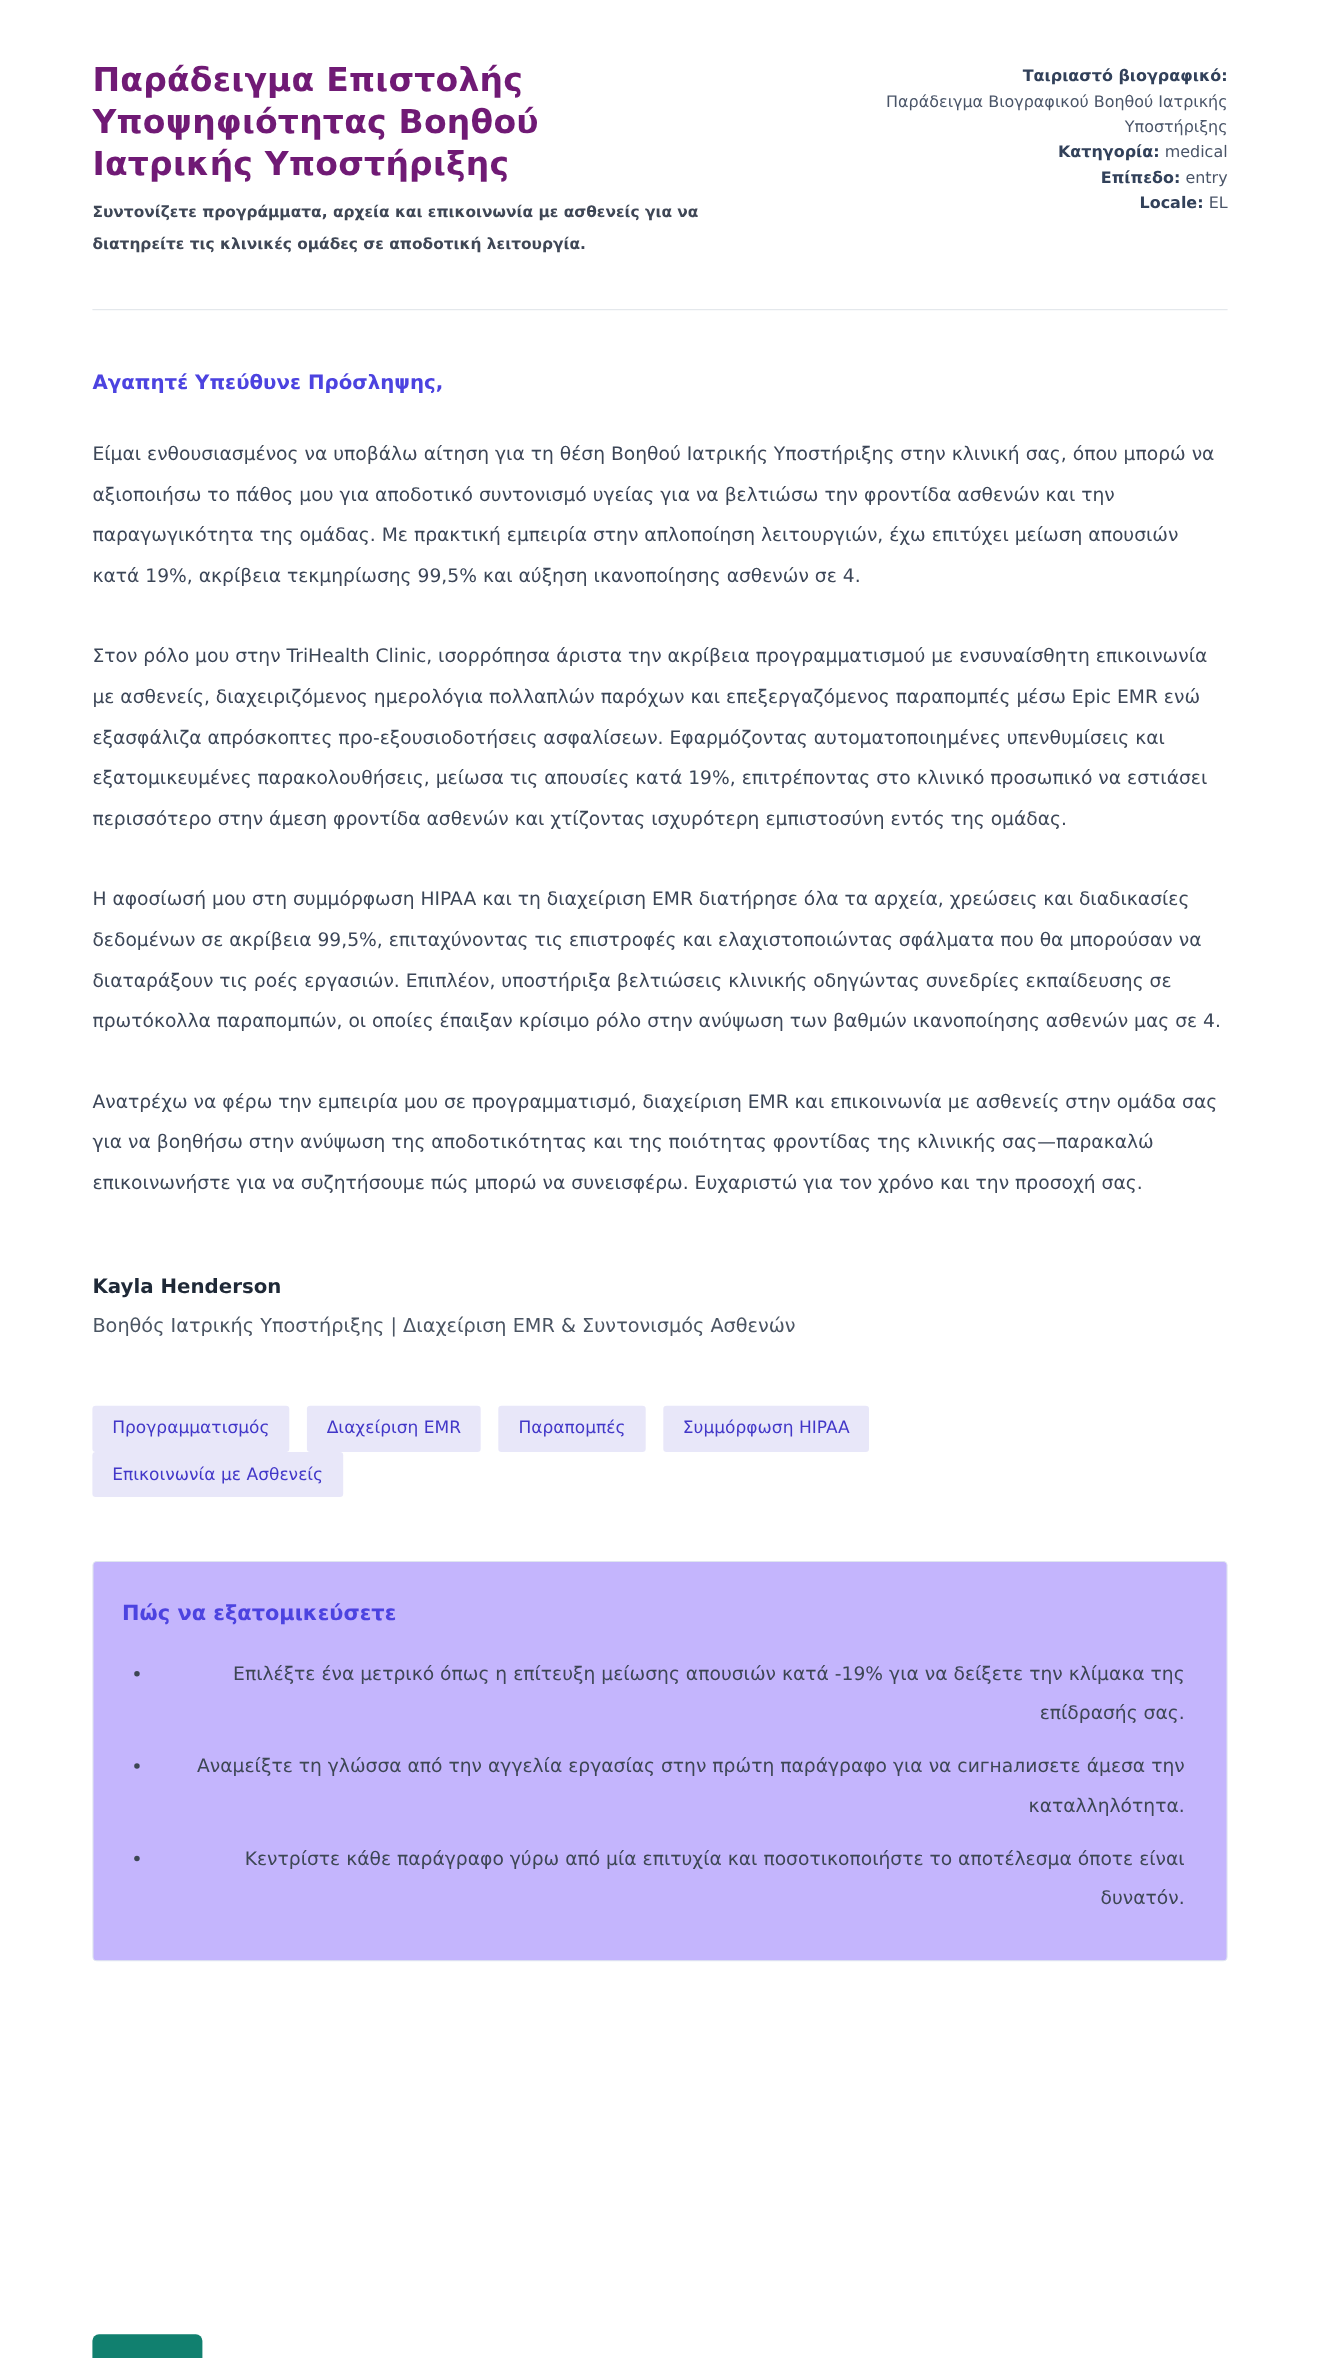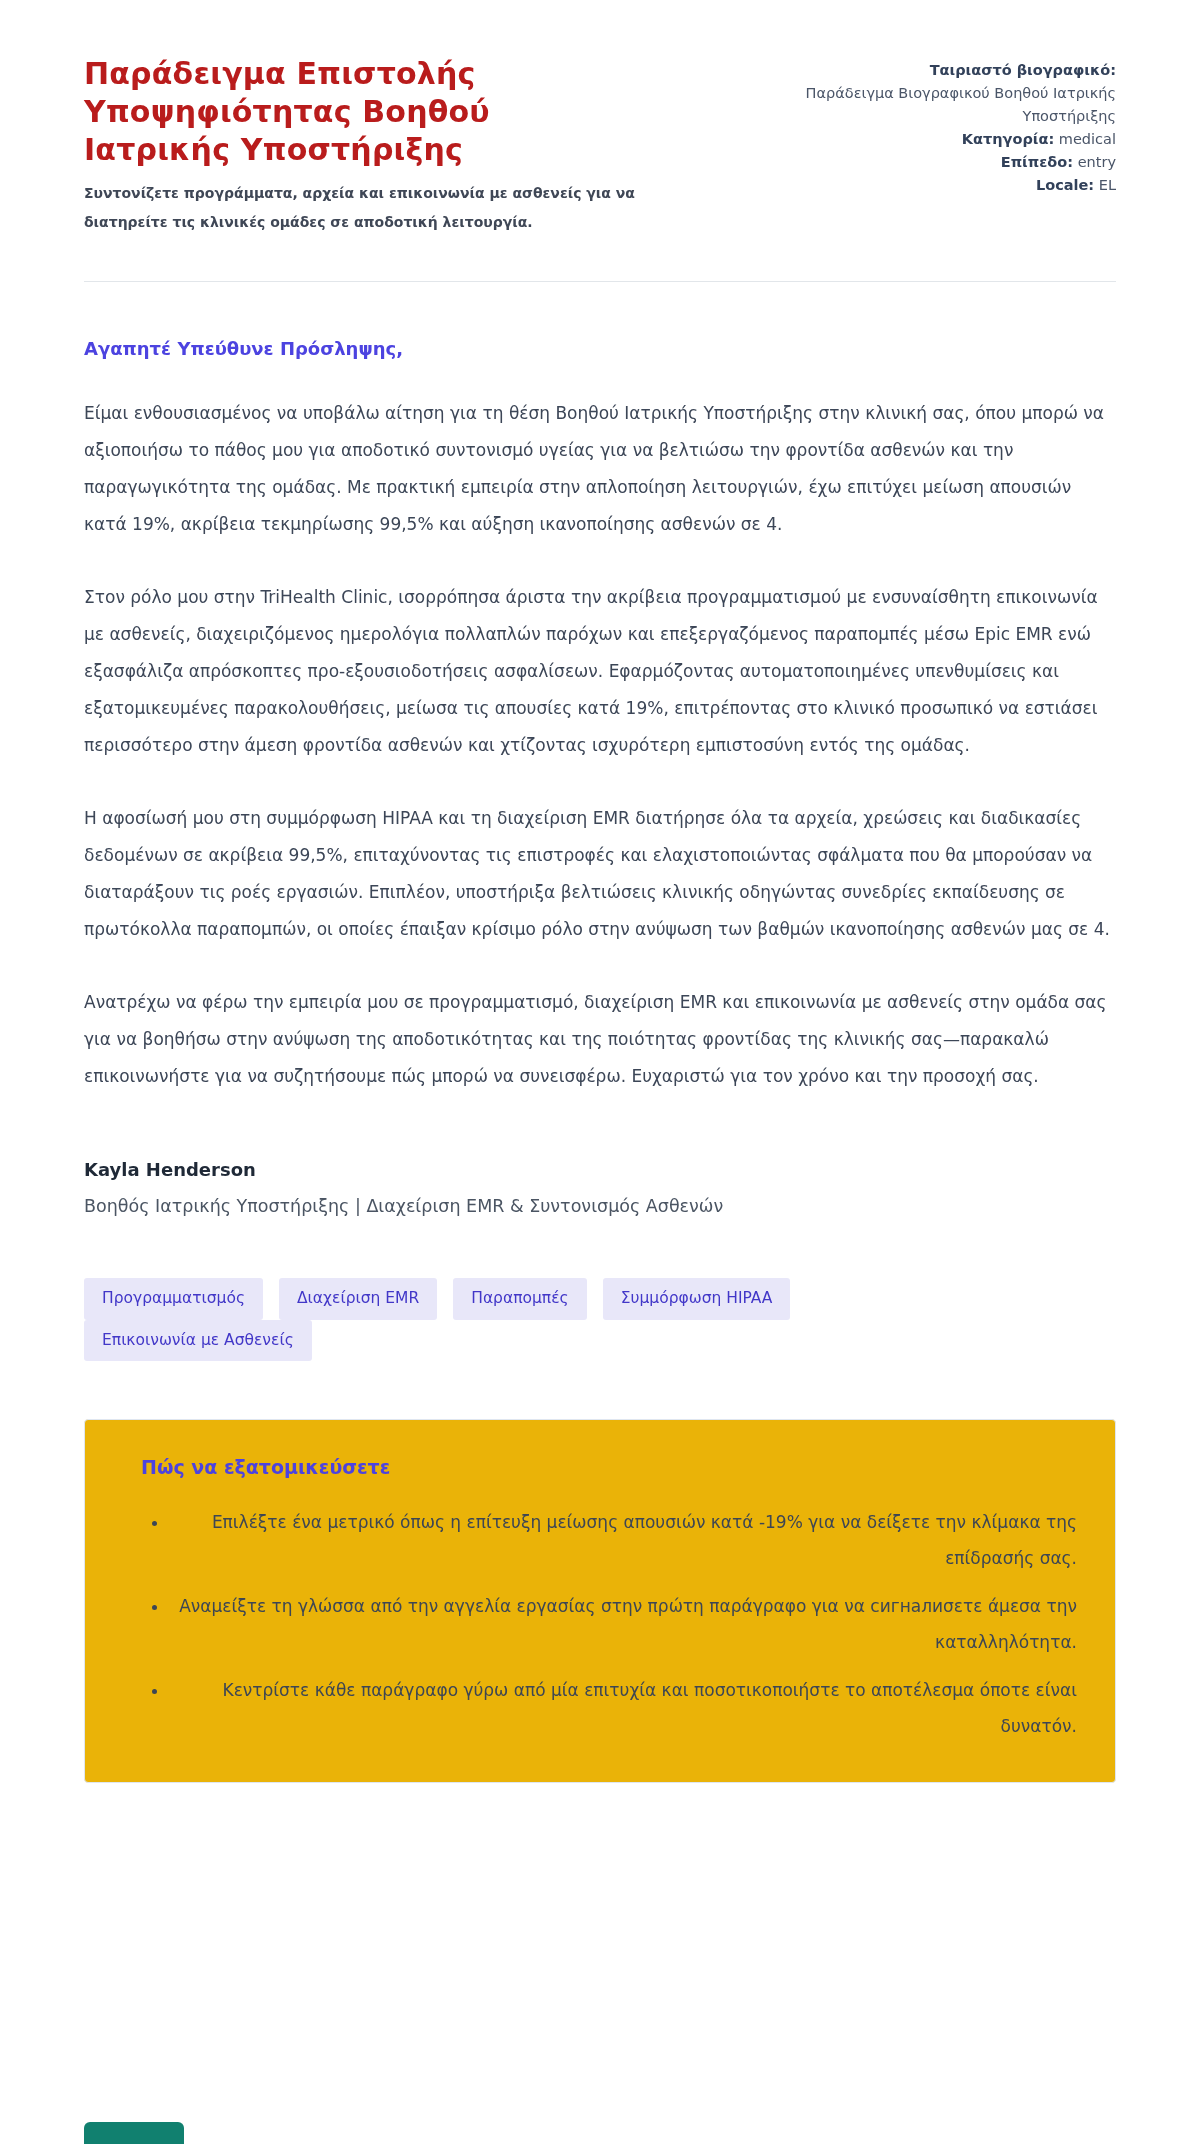--- a/index.html
+++ b/index.html
@@ -13,21 +13,21 @@
     color: #3c4657;
   }
   .container {
     width: 1200px;
     padding: 55px 84px 0 84px;
   }
   
   .header { display: flex; justify-content: space-between; align-items: flex-start; }
   .title-block { width: 560px; }
   .page-title {
-    color: #b91c1c;
+    color: #701a75;
     font-size: 30px;
     font-weight: bold;
     line-height: 38px;
     letter-spacing: 0.2px;
   }
   .page-subtitle {
     margin-top: 10px;
     color: #3f4756;
     font-size: 14px;
     font-weight: bold;
@@ -87,24 +87,24 @@
     font-size: 15.5px;
     line-height: 1;
     padding: 13px 18px;
     border-radius: 3px;
     white-space: nowrap;
     cursor: default;
   }
   
   .tips-box {
     margin-top: 58px;
-    background: #eab308;
+    background: #c4b5fd;
     border: 1px solid #dfe6f0;
     border-radius: 4px;
-    padding: 36px 38px 38px 56px;
+    padding: 36px 38px 38px 26px;
   }
   .tips-heading {
     color: #4c43e0;
     font-size: 19px;
     font-weight: bold;
   }
   .tips-list {
     margin-top: 26px;
     padding-left: 28px;
     list-style: disc;

